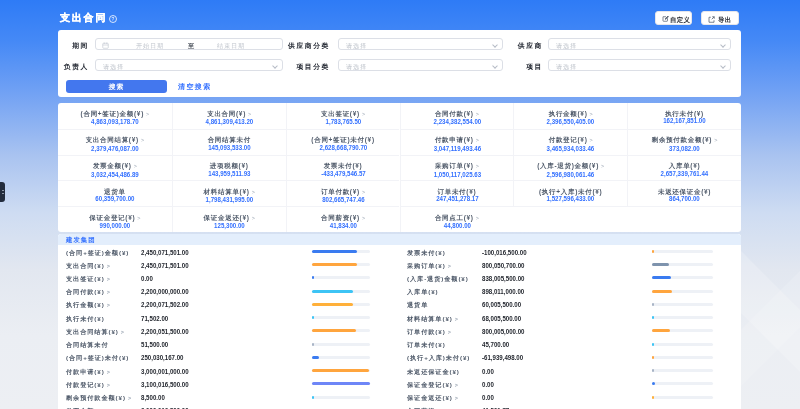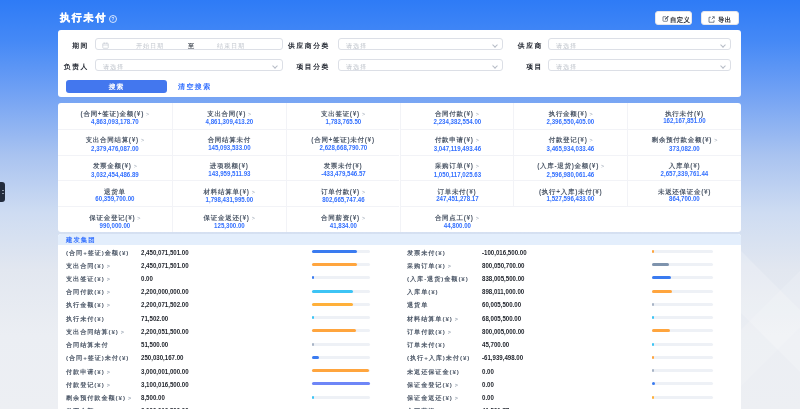--- a/index.html
+++ b/index.html
@@ -24,21 +24,21 @@
 <div class="abs" style="right:0;bottom:0;width:150px;height:160px;overflow:hidden">
 <div class="abs" style="left:-30px;top:20px;width:260px;height:44px;background:rgba(255,255,255,0.20);transform:rotate(45deg)"></div>
 <div class="abs" style="left:-30px;top:80px;width:260px;height:40px;background:rgba(255,255,255,0.14);transform:rotate(-45deg)"></div>
 </div>
 
 <div class="abs" style="left:0;top:182px;width:5px;height:20px;background:#232C3D;border-radius:0 3px 3px 0">
 <div class="abs" style="left:1.5px;top:8px;width:2px;height:1px;background:#8d96a5"></div>
 <div class="abs" style="left:1.5px;top:11px;width:2px;height:1px;background:#8d96a5"></div>
 </div>
 
-<div class="abs" style="left:60px;top:13px;color:#fff;font-size:10px;font-weight:bold;letter-spacing:1.8px;line-height:10px;-webkit-text-stroke:0.3px #fff">执行未付</div>
+<div class="abs" style="left:60px;top:13px;color:#fff;font-size:10px;font-weight:bold;letter-spacing:1.8px;line-height:10px;-webkit-text-stroke:0.3px #fff">支出合同</div>
 <div class="abs" style="left:109px;top:14.5px;width:8px;height:8px">
 <svg style="display:block" width="8" height="8" viewBox="0 0 16 16">
       <circle cx="8" cy="8" r="7" fill="none" stroke="#fff" stroke-width="1.6"></circle>
       <text x="8" y="11.5" font-size="10" fill="#fff" text-anchor="middle" font-family="Liberation Sans">?</text>
     </svg>
 </div>
 
 <div class="abs" style="left:655px;top:11px;width:37px;height:13.5px;background:#fff;border-radius:3px;border:1px solid #E5E6EB">
 <svg class="abs" style="left:6px;top:3px" width="7" height="7" viewBox="0 0 14 14">
       <path d="M2 3.5 h6 M2 3.5 v8 a1 1 0 0 0 1 1 h7 a1 1 0 0 0 1 -1 v-5" fill="none" stroke="#4E5969" stroke-width="1.4"></path>

